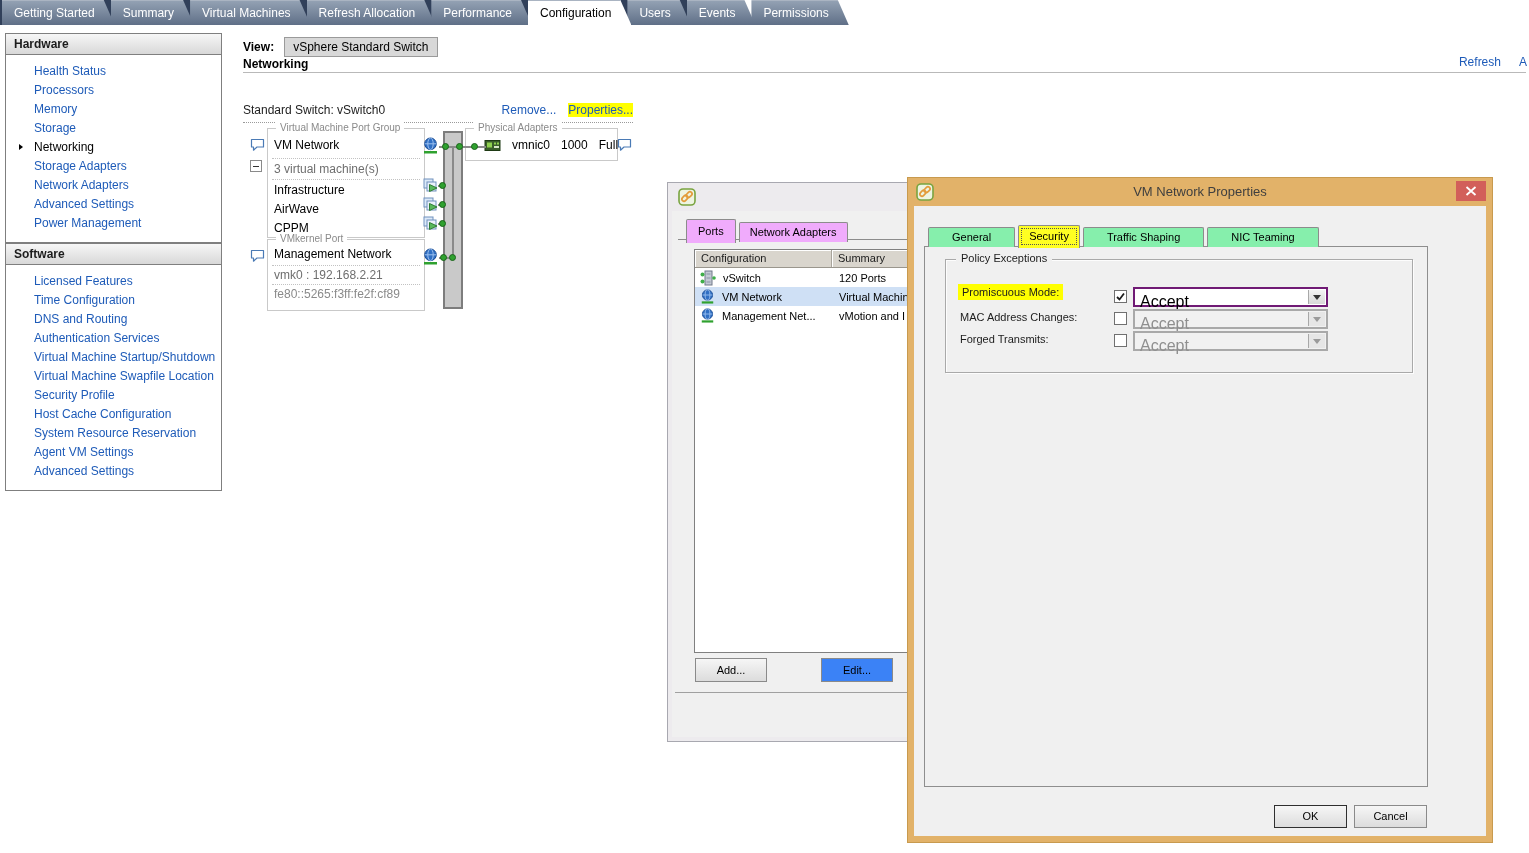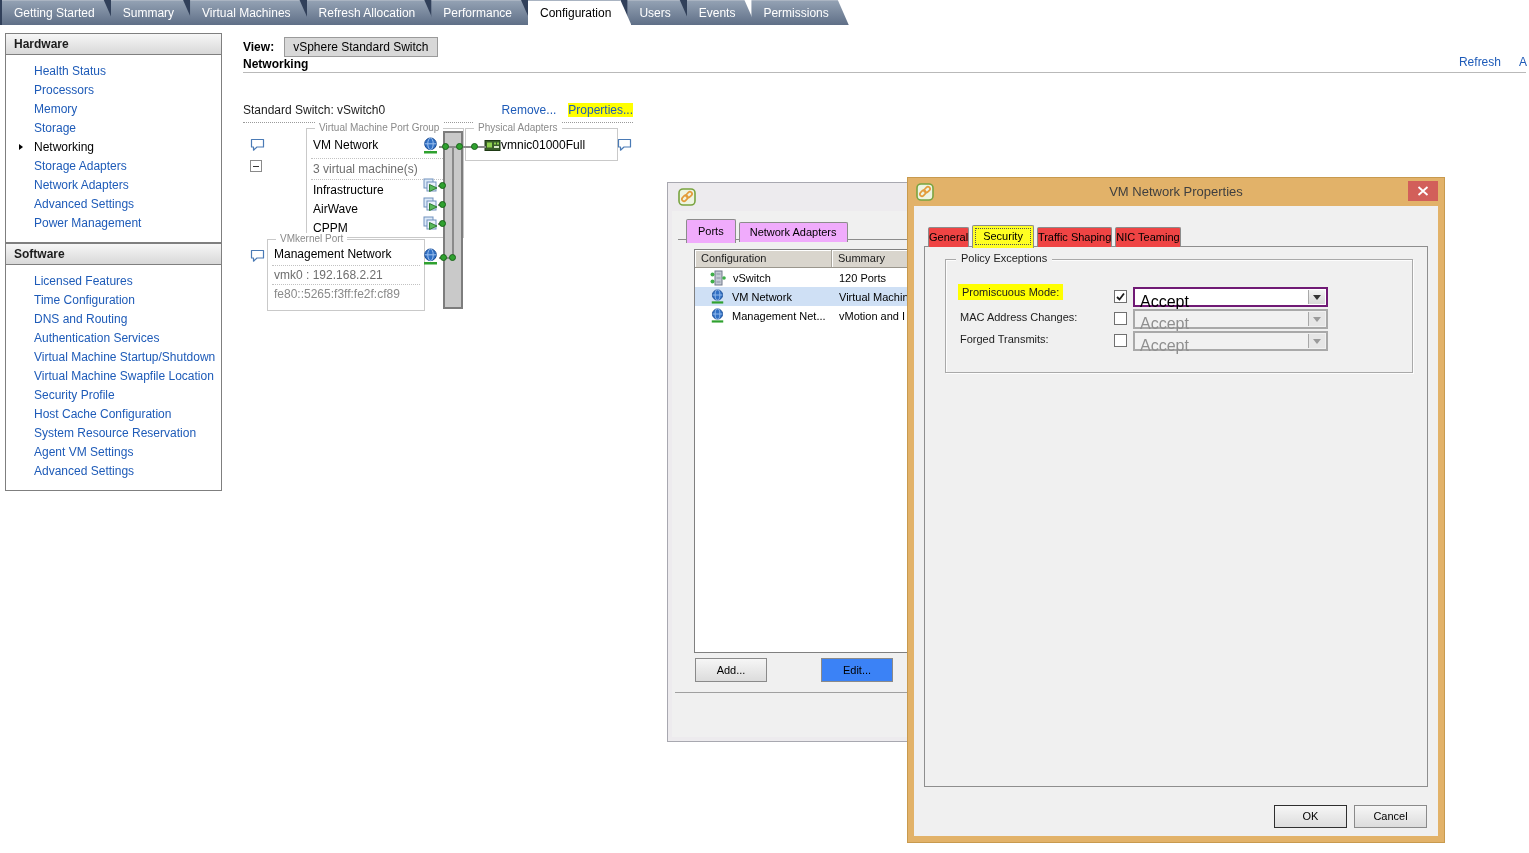--- a/index.html
+++ b/index.html
@@ -50,59 +50,59 @@
   .gray { color:#6e6e6e; }
   .gray2 { color:#8a8a8a; }
   .dotsep { position:absolute; left:4px; right:4px; border-top:1px dotted #c2c2c2; }
   .switchbar { position:absolute; left:200px; top:6px; width:20px; height:178px; background:#c9c9c9; border:2px solid #7d7d7d; z-index:1; }
   .hline { position:absolute; height:2px; background:#8a8a8a; z-index:2; }
   .vline { position:absolute; width:2px; background:#8a8a8a; z-index:2; }
   .dot { position:absolute; width:7px; height:7px; border-radius:50%; background:#2fa12f; border:1px solid #1a641a; z-index:3; }
   .icon-abs { position:absolute; z-index:4; line-height:0; }
   .minusbox { position:absolute; width:12px; height:12px; border:1px solid #8a8a8a; background:#fff; cursor:pointer; }
   .minusbox::after { content:""; position:absolute; left:2px; right:2px; top:5px; border-top:1px solid #333; }
-  .phys-row { position:absolute; left:18px; top:9px; display:flex; align-items:center; white-space:nowrap; }
+  .phys-row { position:absolute; left:18px; top:9px; display:flex; align-items:center; gap:11px; white-space:nowrap; }
 
   
   .dlgb { position:absolute; left:667px; top:182px; width:421px; height:560px; background:#edebee;
           border:1px solid #a8a8b0; z-index:5; }
   .dlgb .bclient { position:absolute; left:4px; top:28px; right:4px; bottom:4px; background:#f0f0f0; }
   .dtitleicon { position:absolute; left:10px; top:5px; line-height:0; }
 
   .dtabs { position:absolute; left:14px; top:8px; display:flex; align-items:flex-end; z-index:3; }
   .dtab { border:1px solid #8c8c8c; border-bottom:none; background:#f0abfc; padding:3px 10px 4px; font-size:11px;
           border-radius:2px 2px 0 0; margin-right:3px; cursor:pointer; position:relative; }
   .dtab.active { padding:5px 11px 6px; margin-bottom:-1px; z-index:4; }
   .tabline { position:absolute; left:6px; right:6px; top:28px; border-top:1px solid #8c8c8c; }
 
   .ptable { position:absolute; left:22px; top:38px; width:372px; height:404px; background:#fff; border:1px solid #808080; font-size:11px; }
   .thead { display:flex; height:18px; background:#d9d5cd; border-bottom:1px solid #9a968d; }
   .th { padding:2px 6px; border-right:1px solid #a8a49b; box-shadow:inset 1px 1px 0 #fff; color:#1c1c1c; }
   .th.c1 { width:137px; } .th.c2 { flex:1; border-right:none; }
   .trow { display:flex; height:19px; align-items:center; cursor:pointer; }
   .trow.sel { background:#cfe0f5; }
-  .tc1 { width:137px; display:flex; align-items:center; gap:7px; padding-left:15px; overflow:hidden; white-space:nowrap; }
+  .tc1 { width:137px; display:flex; align-items:center; gap:7px; padding-left:5px; overflow:hidden; white-space:nowrap; }
   .tc2 { flex:1; padding-left:7px; overflow:hidden; white-space:nowrap; }
 
   .btn { font-size:11px; border:1px solid #8a8a8a; background:linear-gradient(#f6f6f6,#dcdcdc);
          text-align:center; cursor:pointer; color:#000; }
   .btn-abs { position:absolute; line-height:22px; }
   .btn.yellowbg { background:#3b82f6; }
   .bsep { position:absolute; left:3px; right:3px; top:481px; border-top:1px solid #a0a0a0; }
 
-  .dlgf { position:absolute; left:908px; top:178px; width:536px; height:664px; background:#e2b269;
+  .dlgf { position:absolute; left:908px; top:178px; width:584px; height:664px; background:#e2b269;
           outline:1px solid #c89a4e; z-index:10; }
   .ftitle { position:absolute; left:0; right:0; top:0; height:28px; }
   .ftitle .ttext { position:absolute; left:0; right:0; top:6px; text-align:center; font-size:13px; color:#3f3f3f; }
   .closebtn { position:absolute; top:3px; right:6px; width:30px; height:20px; background:#d25f5a;
               display:flex; align-items:center; justify-content:center; cursor:pointer; }
   .fclient { position:absolute; left:6px; top:28px; right:6px; bottom:6px; background:#f0f0f0; }
 
   .ftabs { position:absolute; left:14px; top:19px; display:flex; align-items:flex-end; z-index:3; }
-  .ftab { border:1px solid #8c8c8c; border-bottom:none; background:#ef4444; padding:3px 0 4px; font-size:11px;
+  .ftab { border:1px solid #8c8c8c; border-bottom:none; background:#86efac; padding:3px 23px 4px; font-size:11px;
           border-radius:2px 2px 0 0; margin-right:3px; cursor:pointer; }
   .ftab.active { padding:4px 10px 6px; margin-bottom:-1px; z-index:4; background:#ffff22; outline:1px dotted #555; outline-offset:-4px; }
   .fpanel { position:absolute; left:10px; top:40px; width:504px; height:541px; border:1px solid #8e8e8e; background:#f0f0f0; }
 
   .groupbox { position:absolute; left:20px; top:12px; width:468px; height:114px;
               border:1px solid #a9a9a9; box-shadow:inset 1px 1px 0 #fdfdfd, 1px 1px 0 #fdfdfd; }
   .glabel { position:absolute; top:-8px; left:10px; background:#f0f0f0; padding:0 5px; font-size:11px; color:#1c1c1c; }
   .plabel { position:absolute; left:14px; font-size:11px; color:#1c1c1c; white-space:nowrap; }
   .plabel.hl { padding:2px 4px; left:12px; }
   .cb { position:absolute; left:168px; width:13px; height:13px; background:#fff; border:1px solid #707070; cursor:pointer; line-height:0; }
@@ -197,21 +197,21 @@
           <path d="M1.5 1.5 h12 v7.5 h-6.5 l-3.5 3.2 v-3.2 h-2 z" fill="#fff" stroke="#4a7ab5" stroke-width="1.2" stroke-linejoin="round"></path>
         </svg>
     </span>
     <span class="minusbox" style="left:7px; top:35px;"></span>
     <span class="icon-abs" style="left:7px; top:124px;">
       <svg width="15" height="14" viewBox="0 0 15 14">
           <path d="M1.5 1.5 h12 v7.5 h-6.5 l-3.5 3.2 v-3.2 h-2 z" fill="#fff" stroke="#4a7ab5" stroke-width="1.2" stroke-linejoin="round"></path>
         </svg>
     </span>
 
-    <div class="fset" style="left:24px; top:3px; width:158px; height:110px;margin-left:39px;">
+    <div class="fset" style="left:24px; top:3px; width:158px; height:110px;">
       <span class="flabel">Virtual Machine Port Group</span>
       <span class="drow" style="top:9px;">VM Network</span>
       <span class="dotsep" style="top:29px;"></span>
       <span class="drow gray" style="top:33px;">3 virtual machine(s)</span>
       <span class="dotsep" style="top:50px;"></span>
       <span class="drow" style="top:54px;">Infrastructure</span>
       <span class="drow" style="top:73px;">AirWave</span>
       <span class="drow" style="top:92px;">CPPM</span>
     </div>
 

